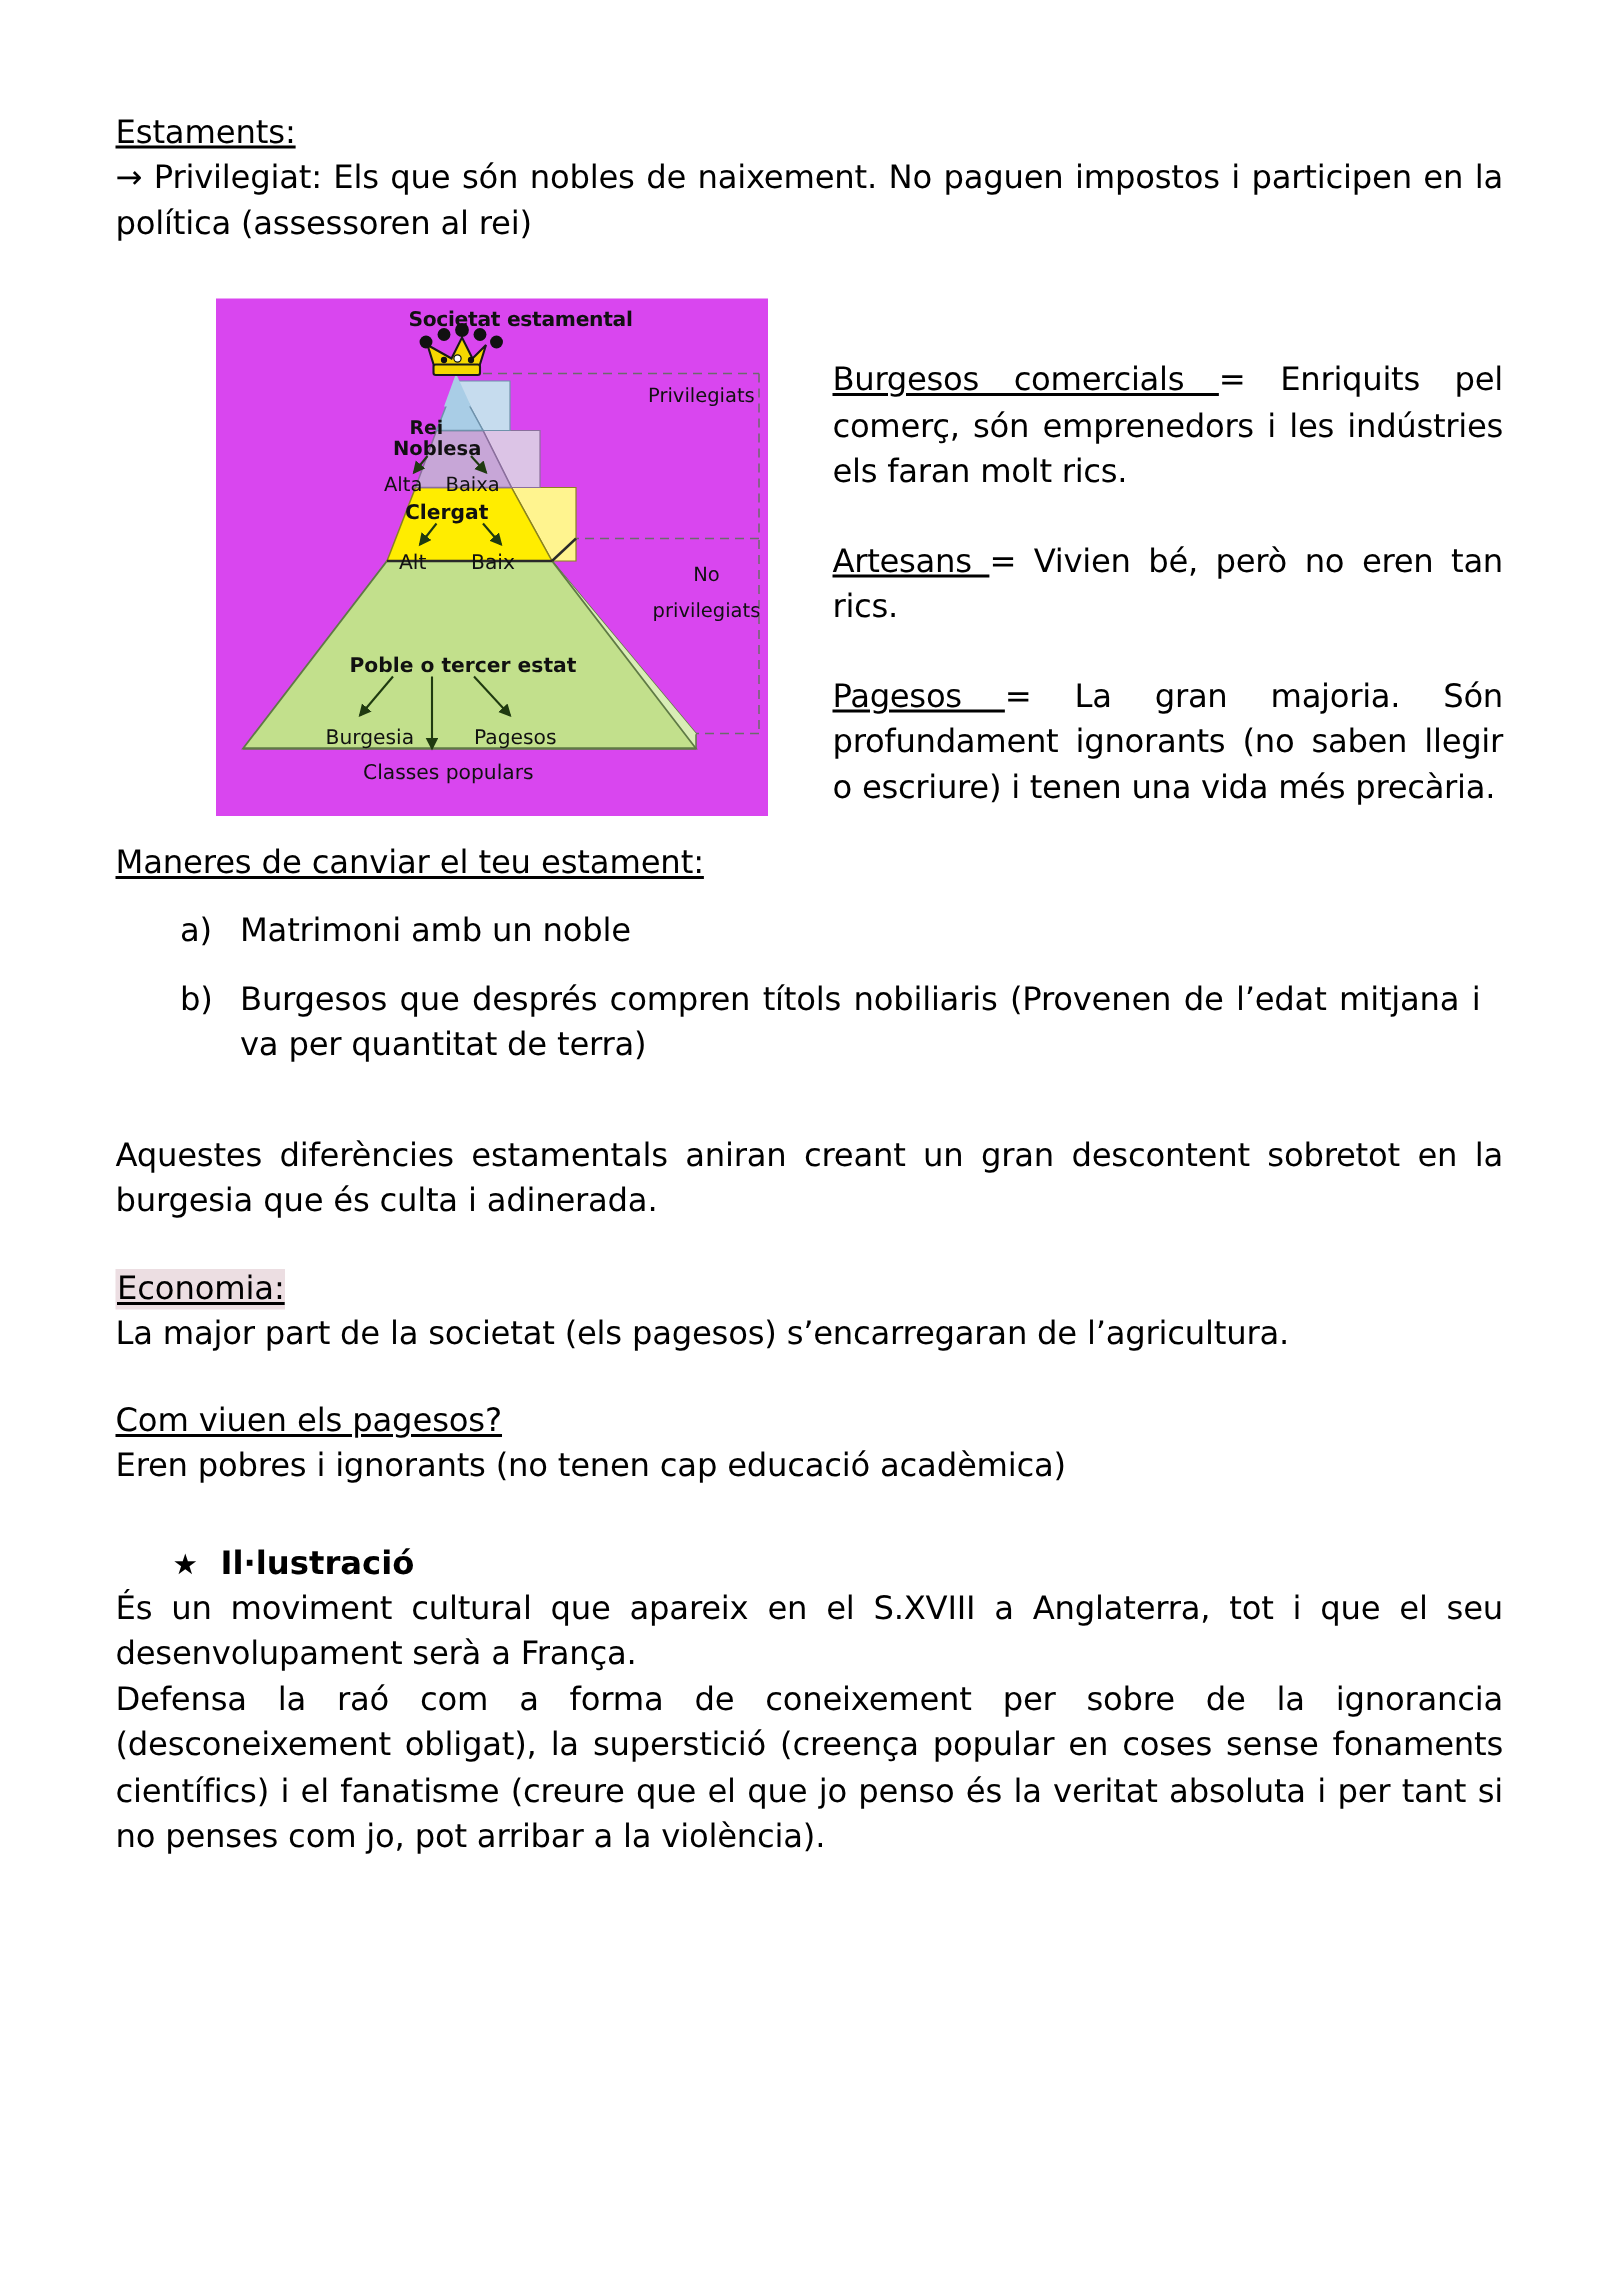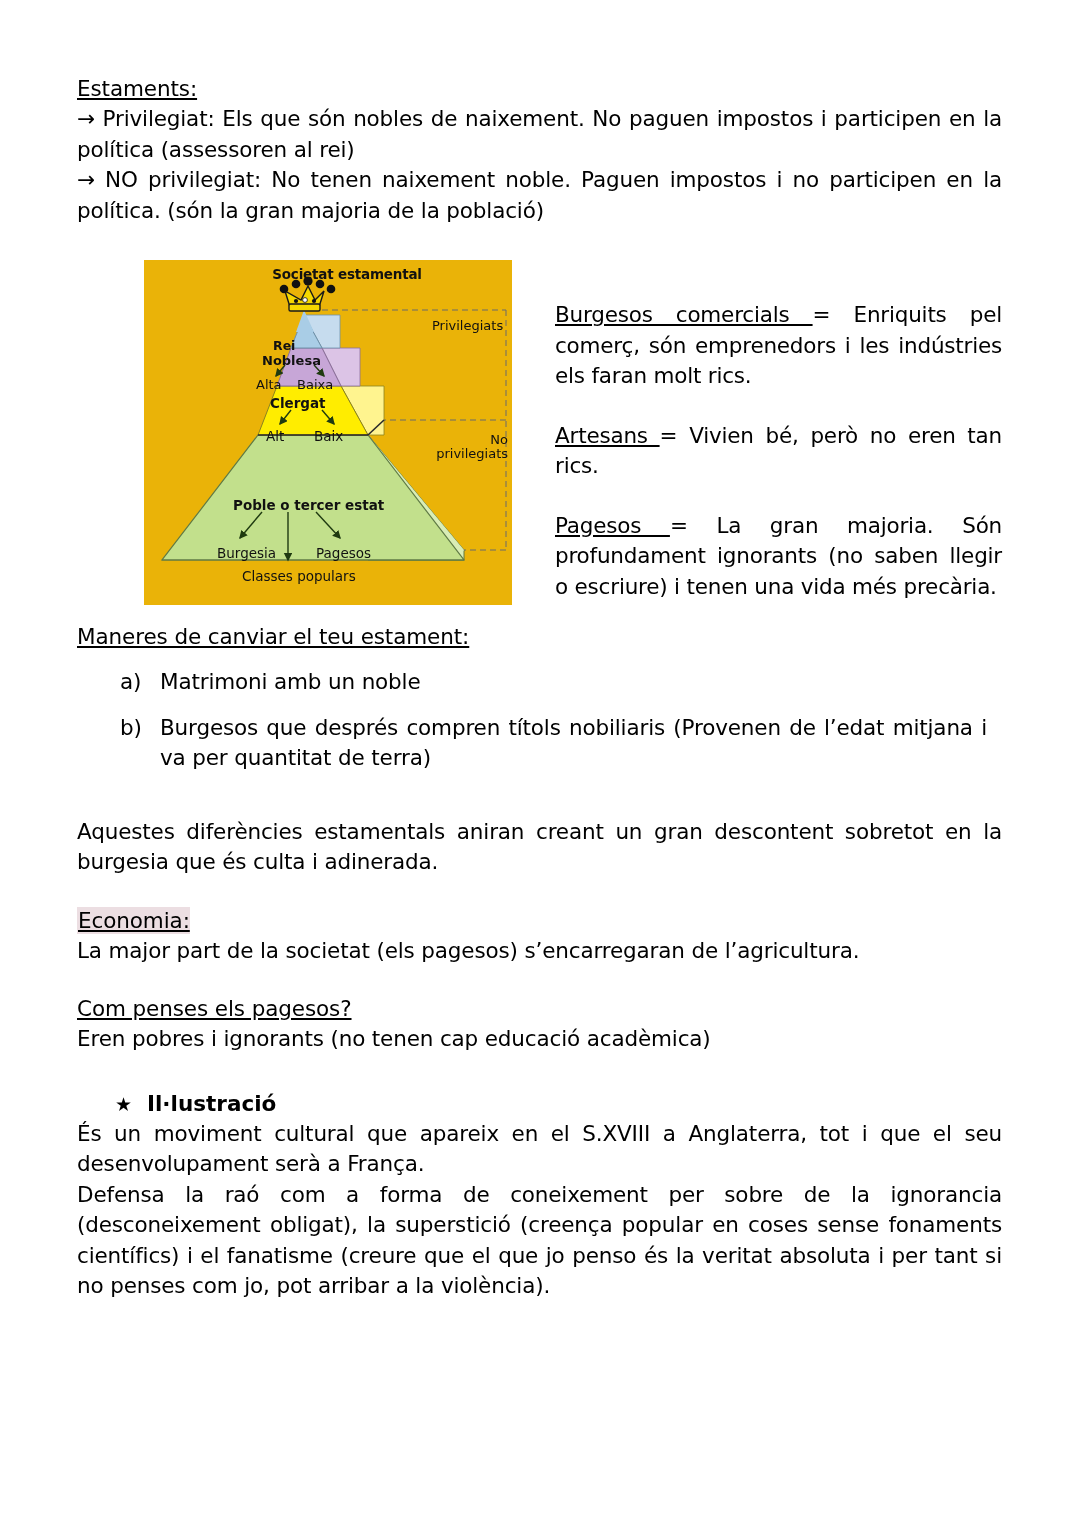--- a/index.html
+++ b/index.html
@@ -116,21 +116,21 @@
   .fig-row {
     position: relative;
     width: 925px;
   }
   .figure {
     position: absolute;
     left: 67px;
     top: 0;
     width: 368px;
     height: 345px;
-    background: #eab308;
+    background: #d946ef;
     overflow: hidden;
     text-decoration: underline;
   }
   .fig-title {
     position: absolute;
     left: 0;
     top: 6px;
     width: 368px;
     text-align: center;
     font-size: 13.5px;
@@ -156,21 +156,21 @@
   .lbl-alta      { left: 112px; top: 117px; font-size: 13px; }
   .lbl-baixa     { left: 153px; top: 117px; font-size: 13px; }
   .lbl-clergat   { left: 126px; top: 135px; font-size: 13.5px; font-weight: 700; }
   .lbl-alt       { left: 122px; top: 168px; font-size: 13.5px; }
   .lbl-baix      { left: 170px; top: 168px; font-size: 13.5px; }
   .lbl-poble     { left:  89px; top: 237px; font-size: 13.5px; font-weight: 700; }
   .lbl-burgesia  { left:  73px; top: 285px; font-size: 13.5px; }
   .lbl-pagesos   { left: 172px; top: 285px; font-size: 13.5px; }
   .lbl-classes   { left:  98px; top: 308px; font-size: 13.5px; }
   .lbl-priv      { left: 288px; top: 58px;  font-size: 13px; }
-  .lbl-nopriv    { left: 290px; top: 173px; font-size: 13px; text-align: right; width: 74px; line-height: 14px; white-space: normal; }
+  .lbl-nopriv    { left: 290px; top: 173px; font-size: 13px; text-align: center; width: 74px; line-height: 24px; white-space: normal; }
 
   .side-text {
     position: absolute;
     left: 478px;
     top: 40px;
     width: 447px;
   }
   .side-para {
     font-size: 21.5px;
     line-height: 30.5px;
@@ -183,21 +183,20 @@
 </head>
 <body>
 
 <div class="page">
   <div class="content">
 
     <div class="hd">Estaments:</div>
 
     <p class="arrow-line">→ Privilegiat: Els que són nobles de naixement. No paguen impostos i participen en la política (assessoren al rei)</p>
 
-    <p class="arrow-line">→ NO privilegiat: No tenen naixement noble. Paguen impostos i no participen en la política. (són la gran majoria de la població)</p>
 
     <div class="spacer-34"></div>
 
     <div class="fig-row" style="height:348px;">
 
       <div class="figure">
         <div class="fig-title">Societat estamental</div>
 
         <svg class="fig-svg" width="368" height="345" viewBox="0 0 368 345">
 
@@ -313,21 +312,21 @@
     <div class="spacer-28"></div>
 
     <div>
       <span class="hd hd-hl">Economia:</span>
     </div>
 
     <p class="para nojust">La major part de la societat (els pagesos) s’encarregaran de l’agricultura.</p>
 
     <div class="spacer-28"></div>
 
-    <div class="hd">Com penses els pagesos?</div>
+    <div class="hd">Com viuen els pagesos?</div>
     <p class="para nojust">Eren pobres i ignorants (no tenen cap educació acadèmica)</p>
 
     <div class="spacer-34"></div>
 
     <div class="star-head">
       <span class="star-ico">★</span>
       <span class="star-lbl">Il·lustració</span>
     </div>
 
     <p class="para">És un moviment cultural que apareix en el S.XVIII a Anglaterra, tot i que el seu desenvolupament serà a França.</p>

